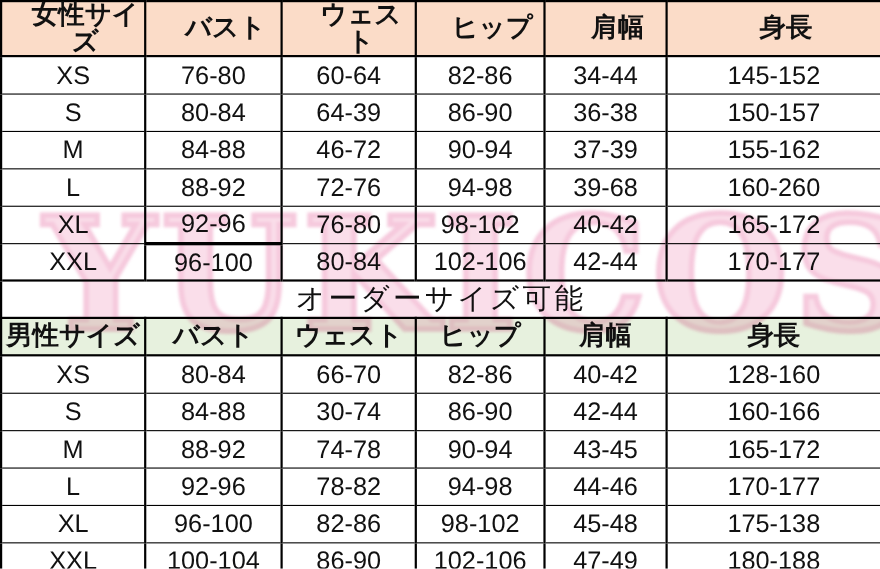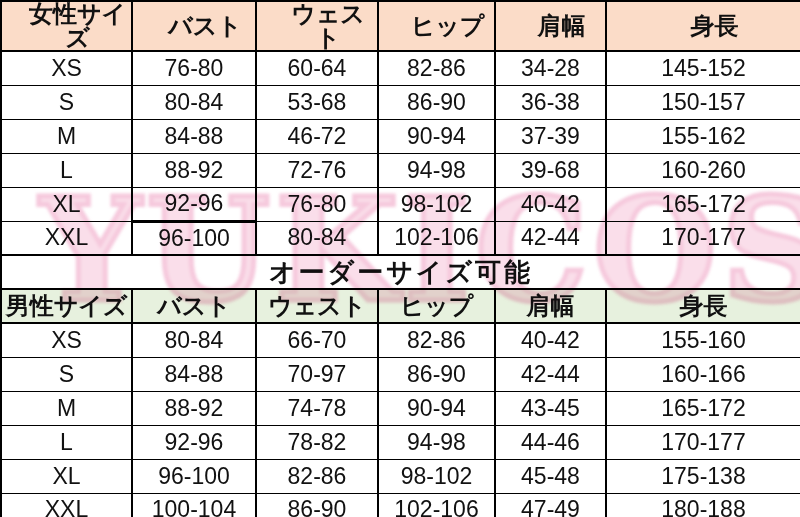--- a/index.html
+++ b/index.html
@@ -14,21 +14,21 @@
   tr{height:34px;}
   td{
     border:solid var(--border-color,#000);border-width:1px 2px;
     text-align:center;vertical-align:middle;font-size:23px;padding:0;line-height:1;
   }
   .hdr td{font-weight:700;font-size:24px;border-top-width:2px;border-bottom-width:2px;}
   .hdr-w td{background:var(--women-header-bg,#fbdcc8);padding-left:22px;}
   .hdr-m td{background:var(--men-header-bg,#e7f1de);}
   .order-cell{
     border-width:2px;font-family:"DejaVu Serif",serif;font-size:26px;
-    font-weight:700;letter-spacing:3px;
+    font-weight:400;letter-spacing:3px;
   }
   .thick-bottom{border-bottom-width:3px;}
   .watermark{
     position:absolute;top:176px;left:40px;width:740px;text-align:center;
     font-family:"DejaVu Serif",serif;font-weight:700;font-size:142px;line-height:1.05;
     letter-spacing:5px;white-space:nowrap;
     color:var(--watermark-pink,#f6c3d8);
     -webkit-text-stroke:5px #ee9cc0;
     opacity:.55;filter:blur(1.5px);mix-blend-mode:multiply;
     pointer-events:none;user-select:none;
@@ -56,27 +56,27 @@
         <td>ヒップ</td>
         <td>肩幅</td>
         <td>身長</td>
       </tr>
 
       <tr>
         <td>XS</td>
         <td>76-80</td>
         <td>60-64</td>
         <td>82-86</td>
-        <td>34-28</td>
+        <td>34-44</td>
         <td>145-152</td>
       </tr>
       <tr>
         <td>S</td>
         <td>80-84</td>
-        <td>53-68</td>
+        <td>64-39</td>
         <td>86-90</td>
         <td>36-38</td>
         <td>150-157</td>
       </tr>
       <tr>
         <td>M</td>
         <td>84-88</td>
         <td>46-72</td>
         <td>90-94</td>
         <td>37-39</td>
@@ -119,26 +119,26 @@
         <td>肩幅</td>
         <td>身長</td>
       </tr>
 
       <tr>
         <td>XS</td>
         <td>80-84</td>
         <td>66-70</td>
         <td>82-86</td>
         <td>40-42</td>
-        <td>155-160</td>
+        <td>128-160</td>
       </tr>
       <tr>
         <td>S</td>
         <td>84-88</td>
-        <td>70-97</td>
+        <td>30-74</td>
         <td>86-90</td>
         <td>42-44</td>
         <td>160-166</td>
       </tr>
       <tr>
         <td>M</td>
         <td>88-92</td>
         <td>74-78</td>
         <td>90-94</td>
         <td>43-45</td>

